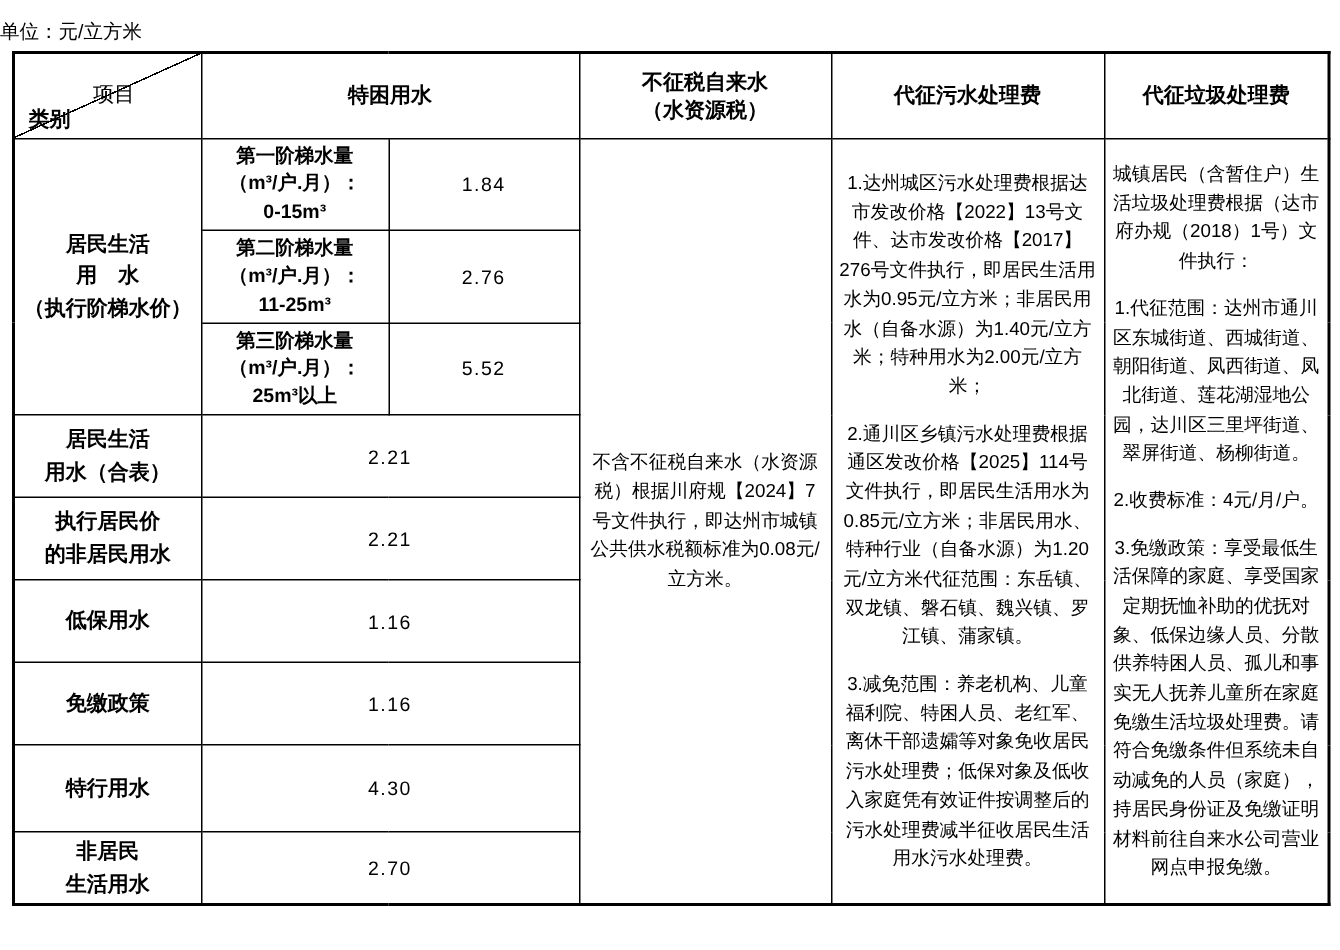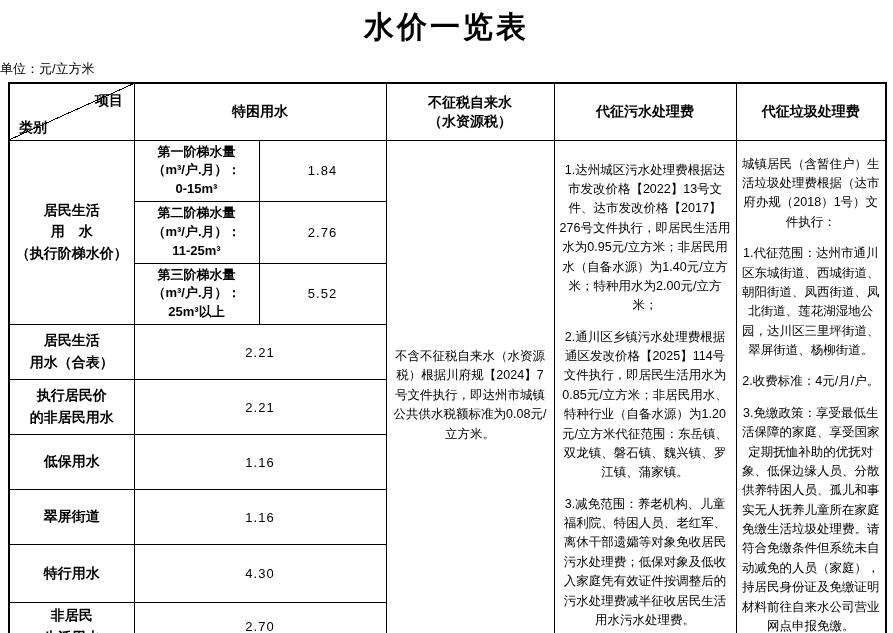--- a/index.html
+++ b/index.html
@@ -36,40 +36,39 @@
   .note p:last-child { margin-bottom: 0; }
   
   .corner {
     position: relative; padding: 0;
     background-image: linear-gradient(to bottom right,
       transparent 0%, transparent calc(50% - 1px),
       #000 calc(50% - 1px), #000 calc(50% + 0px),
       transparent calc(50% + 0px), transparent 100%);
   }
   .corner .top-label {
-    position: absolute; top: 8px; left: 52px;
-    font-weight: bold; font-size: 14px; margin-left: 33px;
+    position: absolute; top: 18px; left: 52px;
+    font-weight: normal; font-size: 14px;
   }
   .corner .bottom-label {
     position: absolute; bottom: 3px; left: 9px;
     font-weight: bold; font-size: 14px;
   }
   
   tr.h-head  { height: 57px; }
   tr.h-tier  { height: 54px; }
   tr.h-std   { height: 55px; }
   tr.h-row8  { height: 58px; }
   tr.h-row9  { height: 48px; }
 </style>
 </head>
 <body>
 
 <div class="page">
 
-  <h1 class="title">水价一览表</h1>
 
   <div class="unit">单位：元/立方米</div>
 
   <table class="price-table">
     <colgroup>
       <col style="width:125px">
       <col style="width:125px">
       <col style="width:127px">
       <col style="width:168px">
       <col style="width:182px">
@@ -138,21 +137,21 @@
 的非居民用水</td>
       <td colspan="2" class="price">2.21</td>
     </tr>
 
     <tr class="h-std">
       <td class="label pre">低保用水</td>
       <td colspan="2" class="price">1.16</td>
     </tr>
 
     <tr class="h-std">
-      <td class="label pre">翠屏街道</td>
+      <td class="label pre">免缴政策</td>
       <td colspan="2" class="price">1.16</td>
     </tr>
 
     <tr class="h-row8">
       <td class="label pre">特行用水</td>
       <td colspan="2" class="price">4.30</td>
     </tr>
 
     <tr class="h-row9">
       <td class="label pre">非居民

